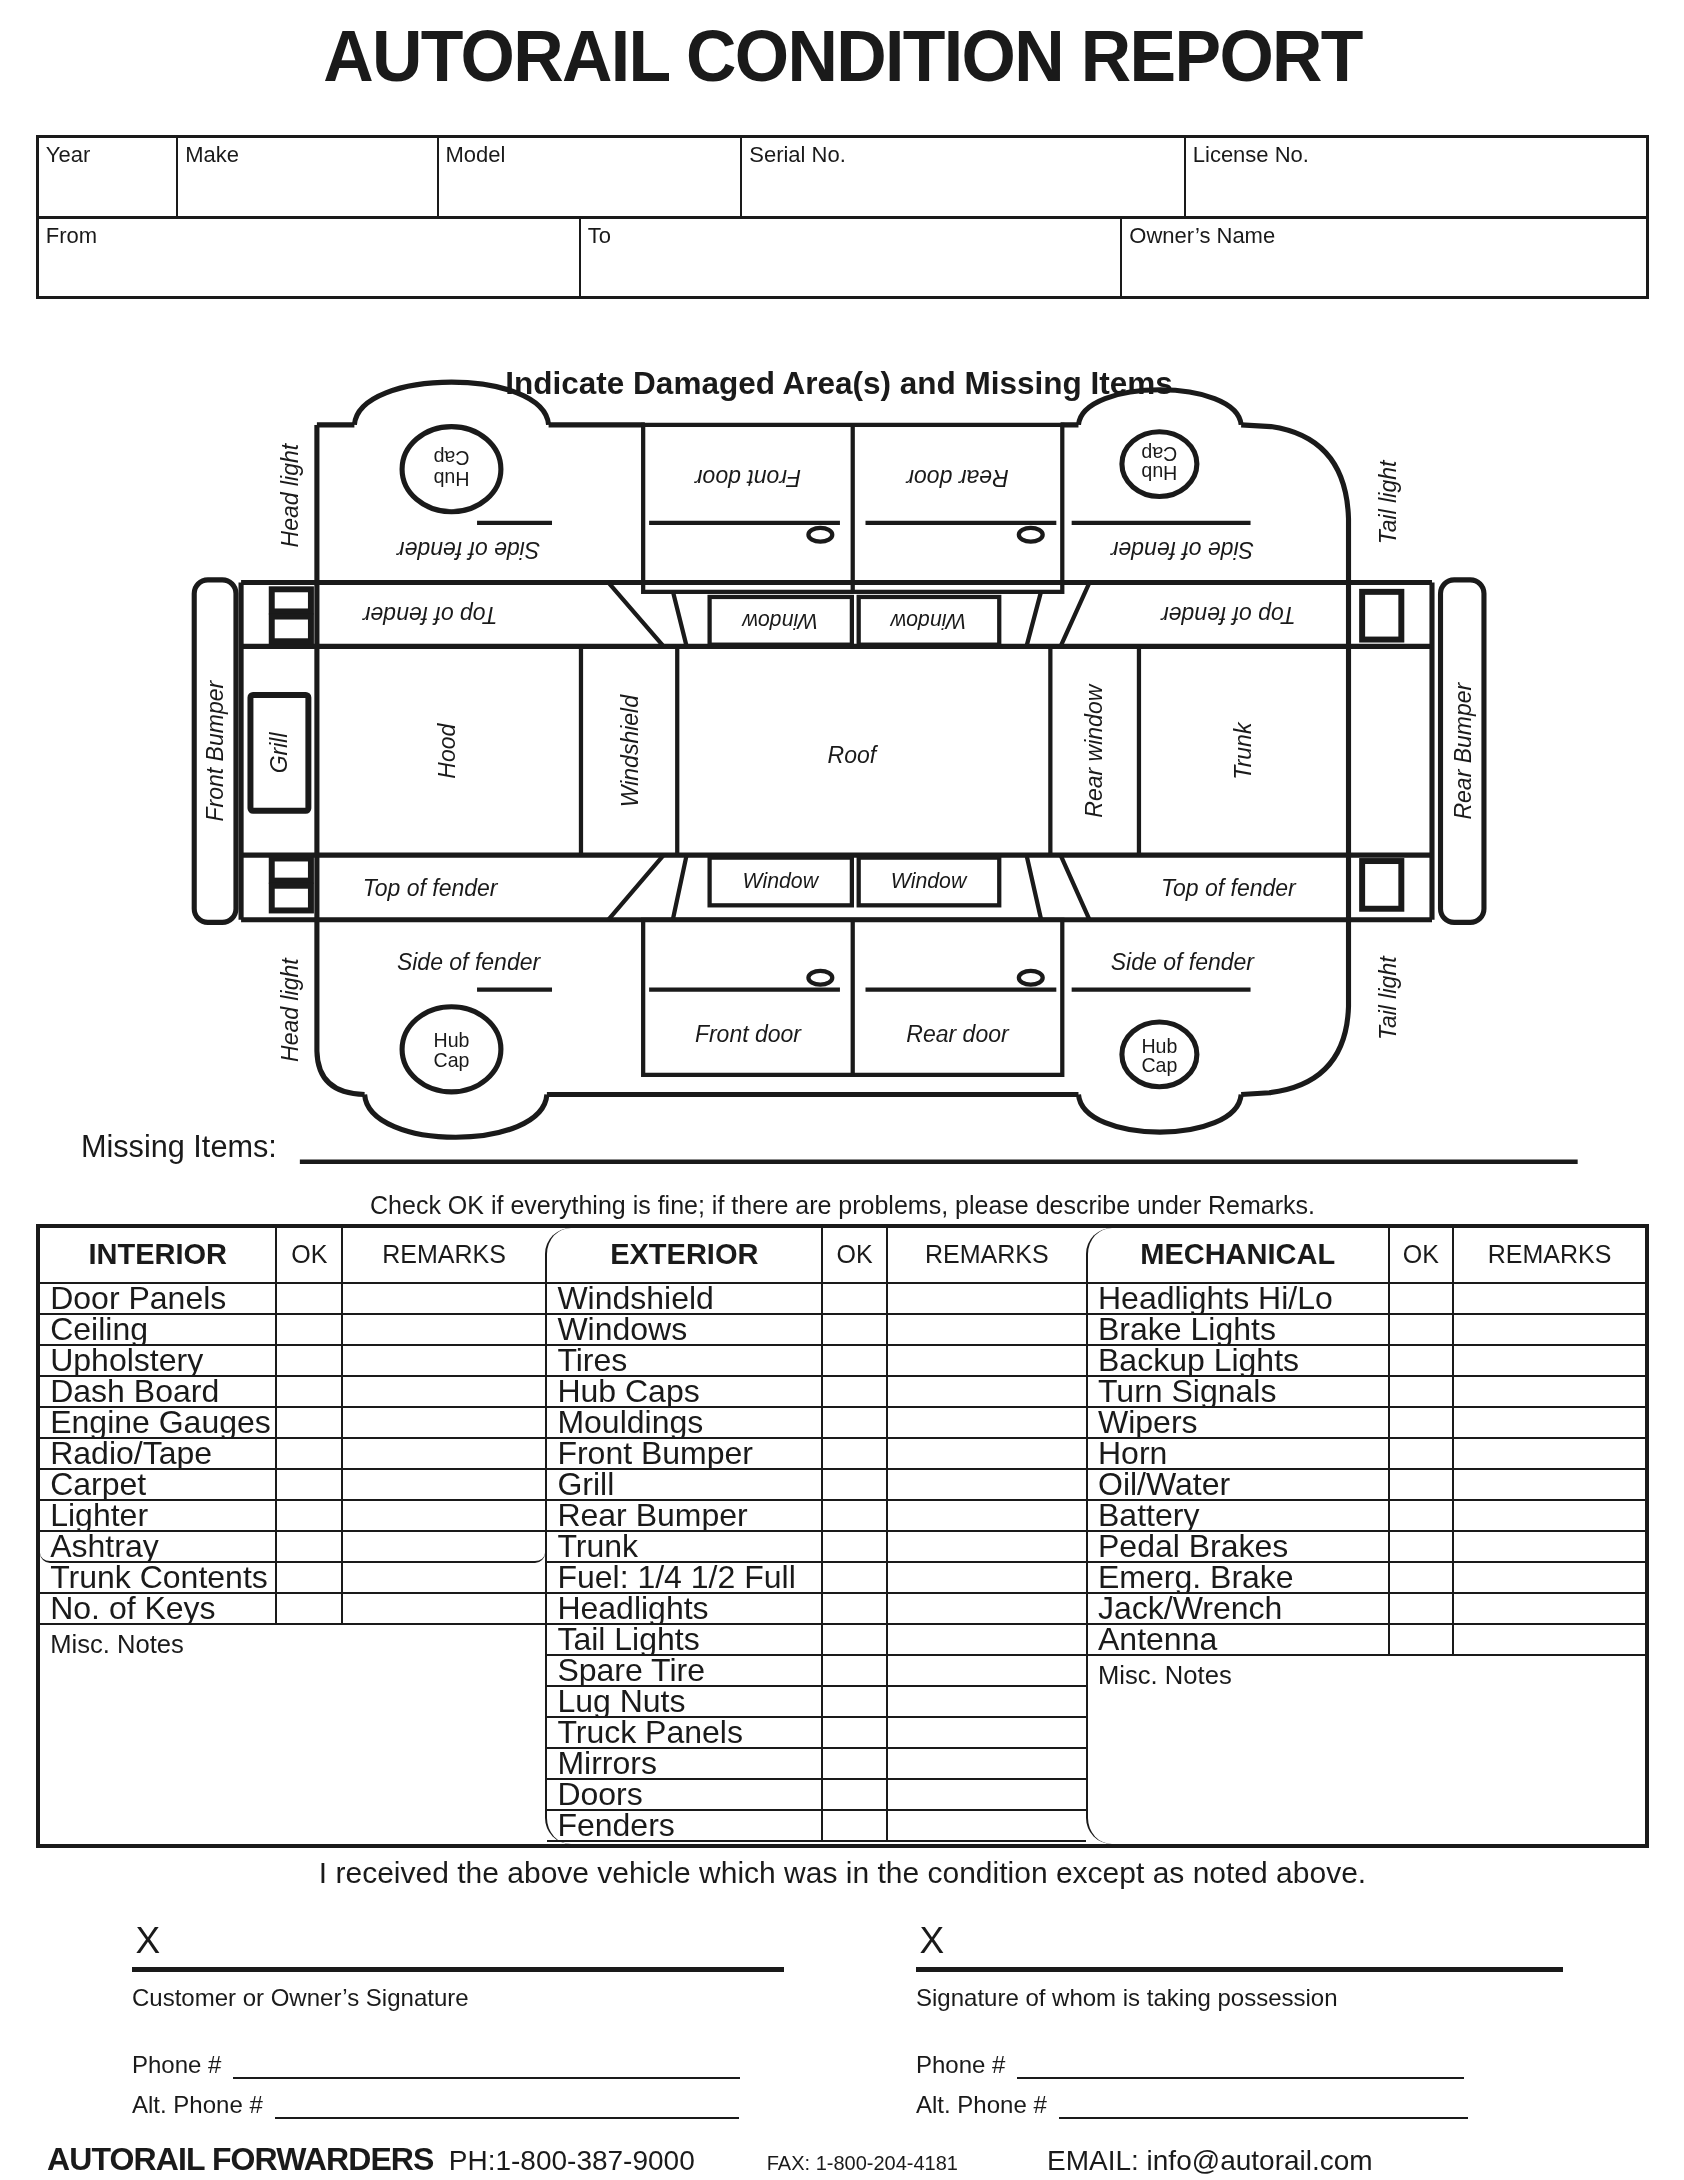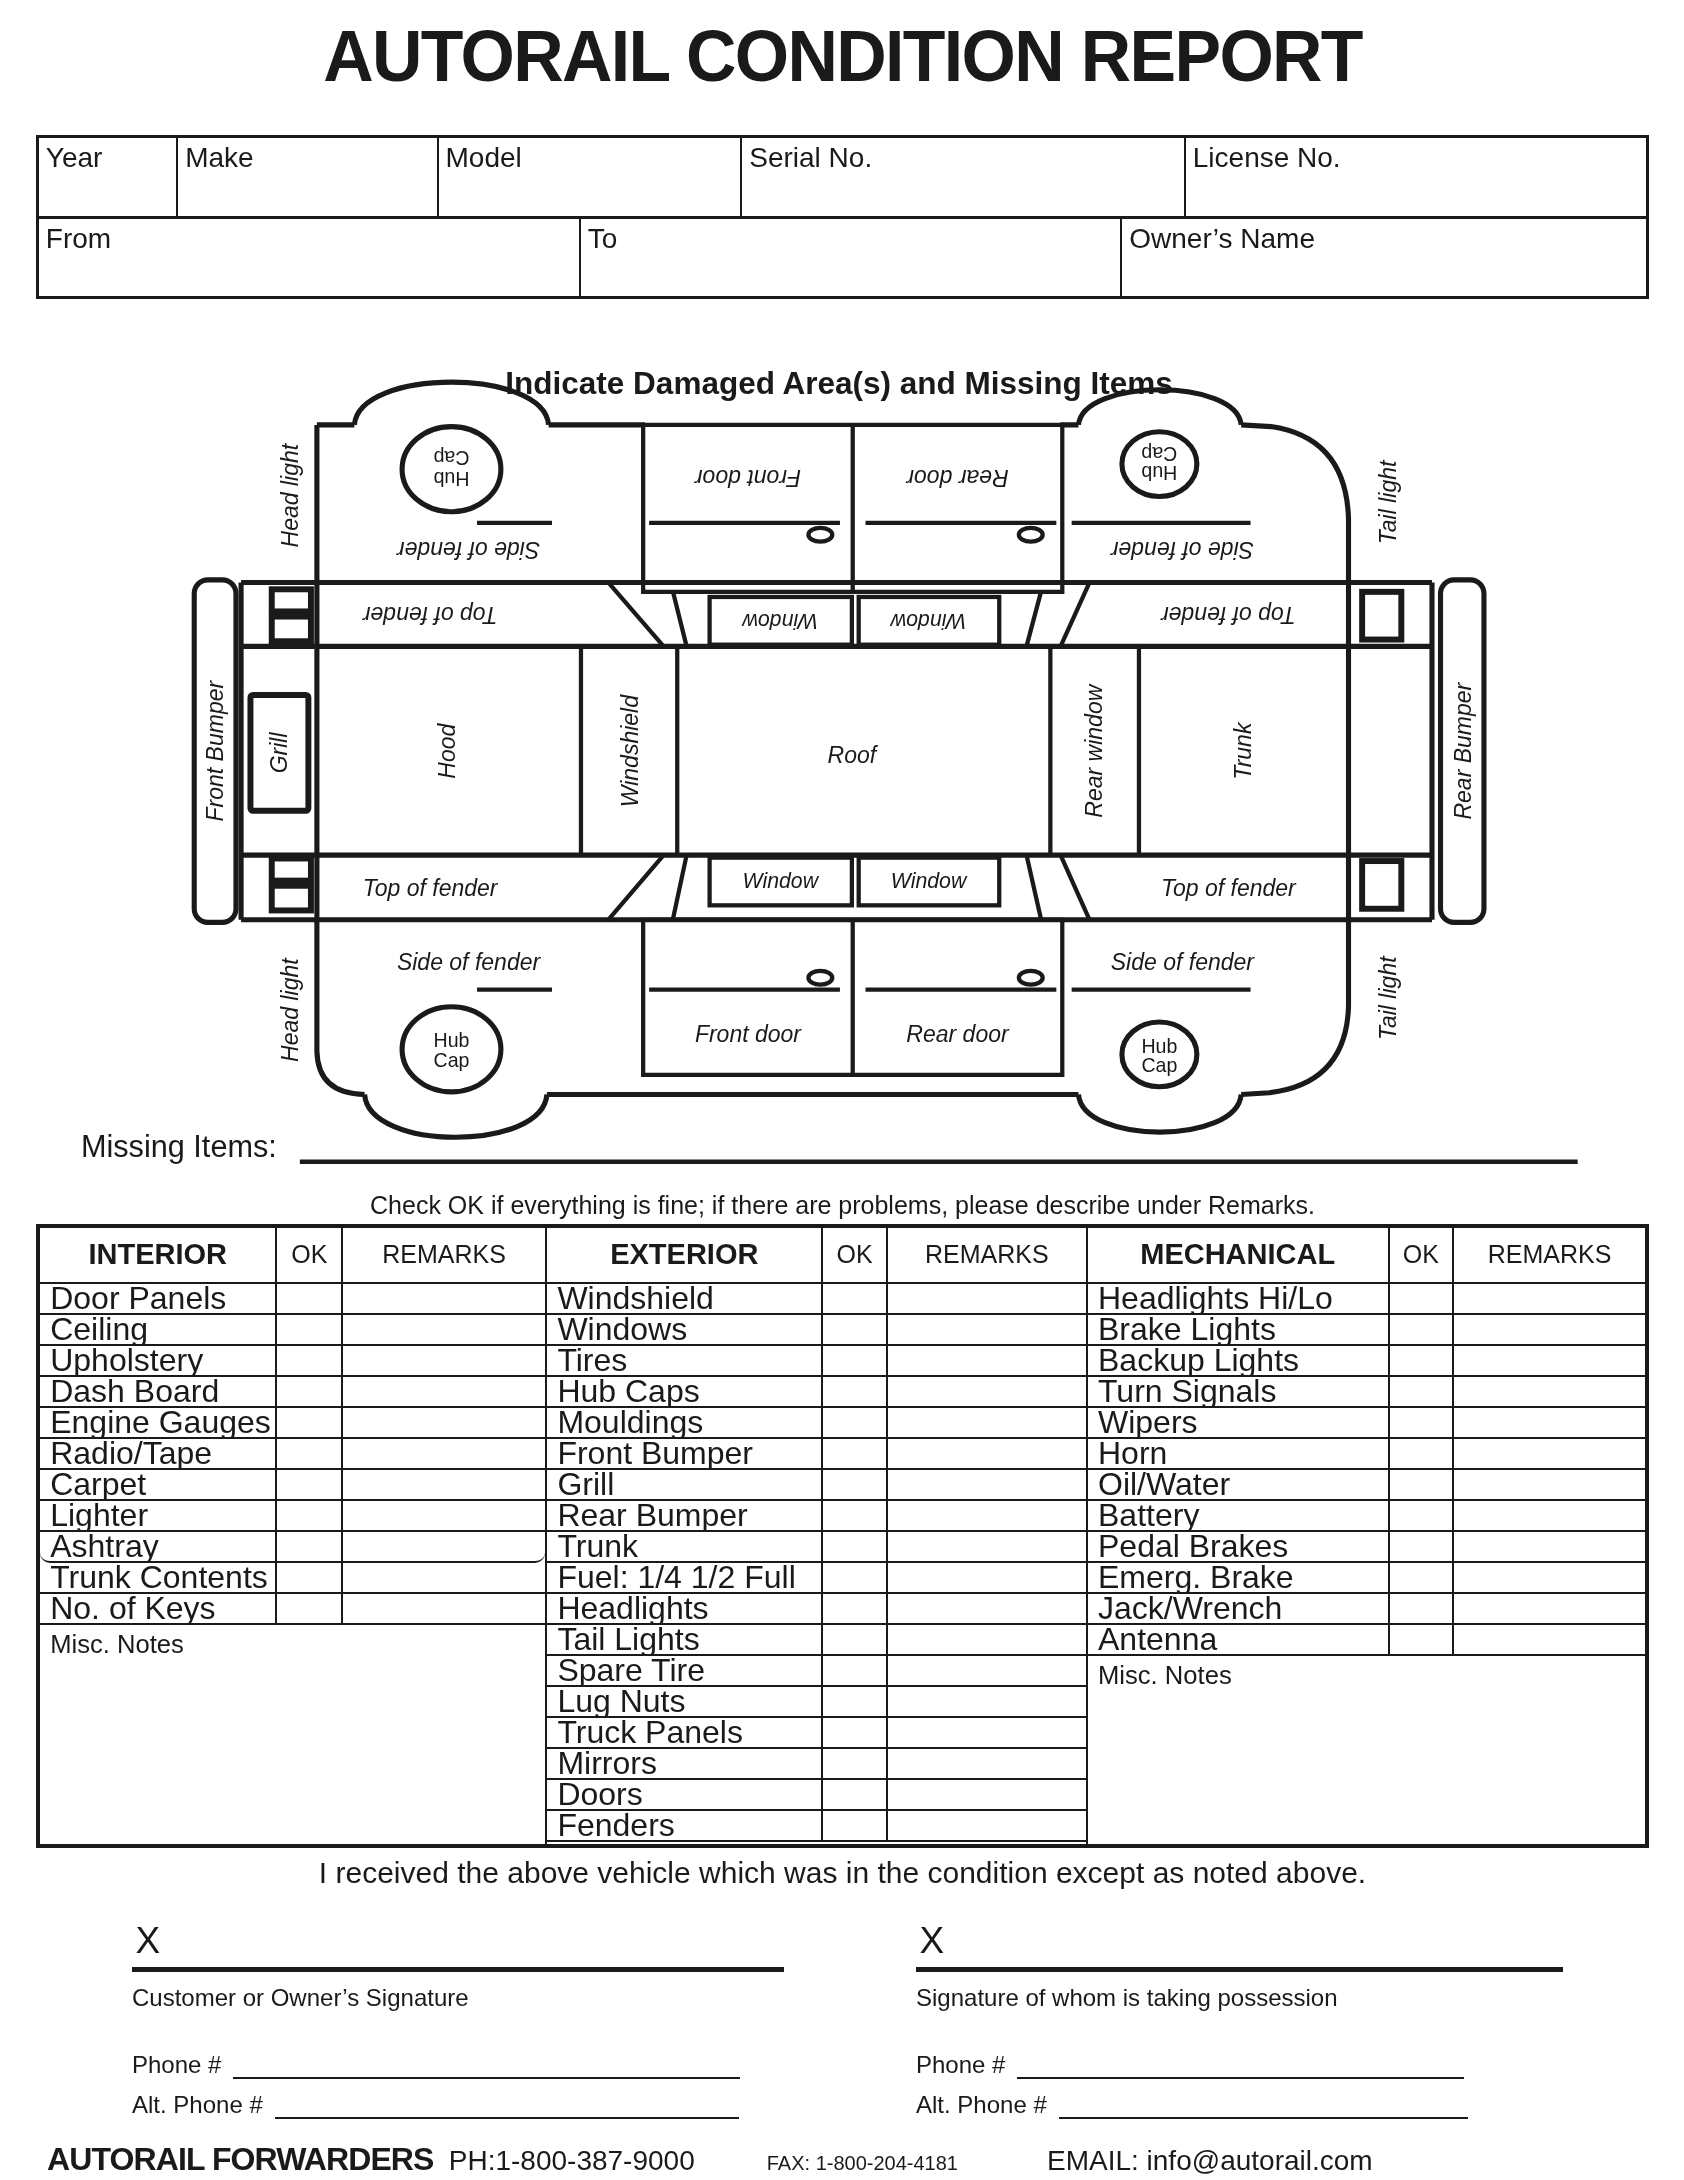--- a/index.html
+++ b/index.html
@@ -13,21 +13,21 @@
   .title{
     margin:20.4px 36px 0;text-align:center;font-size:72px;font-weight:bold;
     letter-spacing:-1.7px;line-height:1.0;transform:scaleX(.97);white-space:nowrap;
   }
 
   
   .info-table{margin:43px 36px 0;border:3.4px solid #1a1a1a;}
   .info-row{display:grid;}
   .info-row.r1{grid-template-columns:8.55% 16.2% 18.9% 27.6% 13.36% 15.39%;height:78px;}
   .info-row.r2{grid-template-columns:33.6% 33.7% 32.7%;height:77px;border-top:3.4px solid #1a1a1a;}
-  .info-cell{border-left:2.6px solid #1a1a1a;padding:3.4px 6.8px;font-size:28px;box-sizing:border-box;}
+  .info-cell{border-left:2.6px solid #1a1a1a;padding:3.4px 6.8px;font-size:22px;box-sizing:border-box;}
   .info-cell:first-child{border-left:none;}
 
   
   svg{display:block;}
   .diagram-svg{margin-top:49px;}
   text{fill:#1a1a1a;}
   .ln{stroke:#1a1a1a;fill:none;}
   .w6{stroke-width:6;} .w5{stroke-width:5;} .w7{stroke-width:7;}
   .dlabel{font-size:27px;font-style:italic;font-family:"Liberation Sans",sans-serif;}
   .dwin{font-size:25px;font-style:italic;}
@@ -35,21 +35,21 @@
   .dheading{font-size:37px;font-weight:600;font-style:normal;}
   .dmissing{font-size:36px;font-style:normal;}
 
   
   .check-instr{margin-top:12px;text-align:center;font-size:25px;}
   #checklist{
     margin:3.4px 36px 0;height:616px;border:4.3px solid #1a1a1a;
     display:grid;grid-template-columns:571fr 611fr 632fr;box-sizing:content-box;
   }
   .section{display:flex;flex-direction:column;min-width:0;}
-  .section.bl{border-left:2.6px solid #1a1a1a;}
+  .section.bl{border-left:2.6px solid #1a1a1a;border-radius:26px;}
   .sec-head{display:grid;height:56px;border-bottom:2.6px solid #1a1a1a;box-sizing:border-box;}
   .sec-head>div{display:flex;align-items:center;justify-content:center;border-left:2.6px solid #1a1a1a;min-width:0;}
   .sec-head>div:first-child{border-left:none;}
   .h-name{font-weight:bold;font-size:29px;}
   .h-sub{font-size:25px;}
   .rowlist{display:block;}
   .crow{display:grid;height:31px;box-sizing:border-box;border-bottom:2.6px solid #1a1a1a;}
   .crow>div{border-left:2.6px solid #1a1a1a;min-width:0;box-sizing:border-box;}
   .crow>div:first-child{border-left:none;}
   .cl{font-size:32px;padding:0 0 0 10.2px;display:flex;align-items:center;white-space:nowrap;overflow:hidden;}

